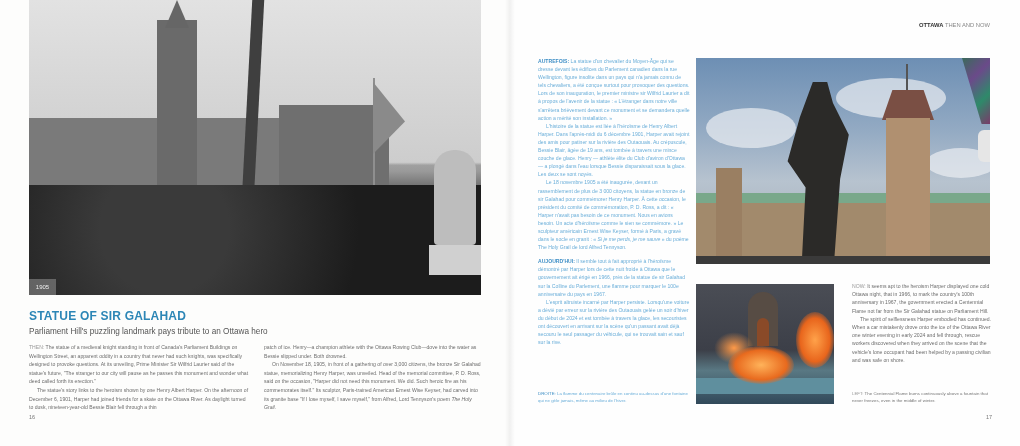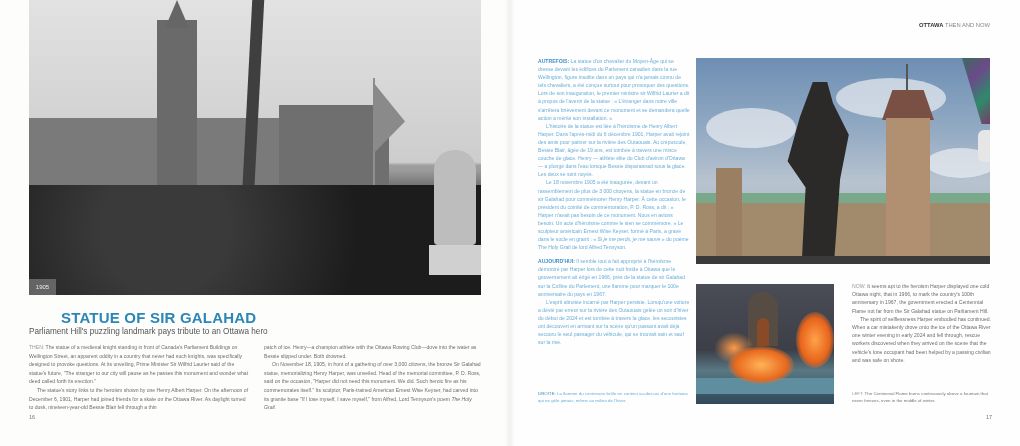--- a/index.html
+++ b/index.html
@@ -25,22 +25,22 @@
                        background: radial-gradient(circle at 30% 40%, #3a3a3a 0 20%, #1c1c1c 60%), #222; }
   .photo-hist .tree { position: absolute; left: 218px; top: 0; width: 12px; height: 200px; background: #3f3f3f; transform: skewX(-3deg); }
   .photo-hist .flag { position: absolute; left: 344px; top: 82px; width: 32px; height: 72px; background: #8a8a8a;
                       clip-path: polygon(0 0, 100% 55%, 0 100%); }
   .photo-hist .pole { position: absolute; left: 344px; top: 78px; width: 2px; height: 185px; background: #8f8f8f; }
   .photo-hist .statue { position: absolute; left: 405px; top: 150px; width: 42px; height: 95px; background: #bdbdbd; border-radius: 20px 20px 4px 4px; }
   .photo-hist .plinth { position: absolute; left: 400px; top: 245px; width: 58px; height: 30px; background: #d0d0d0; }
   .year-badge { position: absolute; left: 0; bottom: 0; width: 27px; height: 16px; background: rgba(120,120,120,0.75);
                 color: #eee; font-size: 6px; line-height: 16px; text-align: center; }
 
-  .title { position: absolute; left: 29px; top: 309px; font-size: 15px; font-weight: bold; color: #2c86b6;
-           letter-spacing: 0.2px; font-family: "Liberation Sans", sans-serif; margin-left: 32px; }
+  .title { position: absolute; left: 29px; top: 309px; font-size: 12px; font-weight: bold; color: #2c86b6;
+           letter-spacing: 0.2px; font-family: "Liberation Sans", sans-serif; }
   .subtitle { position: absolute; left: 29px; top: 327px; font-size: 8.2px; color: #555; text-align: center; }
 
   .body-col { position: absolute; font-size: 5.1px; line-height: 8.6px; color: #6d6d6d; text-align: left; }
   .col-l1 { left: 29px; top: 343px; width: 222px; }
   .col-l2 { left: 264px; top: 343px; width: 218px; }
   .body-col p { text-indent: 0; }
   .body-col p + p { text-indent: 8px; }
   .lead { color: #999; }
 
   .page-num { position: absolute; top: 414px; font-size: 5.5px; color: #777; }

